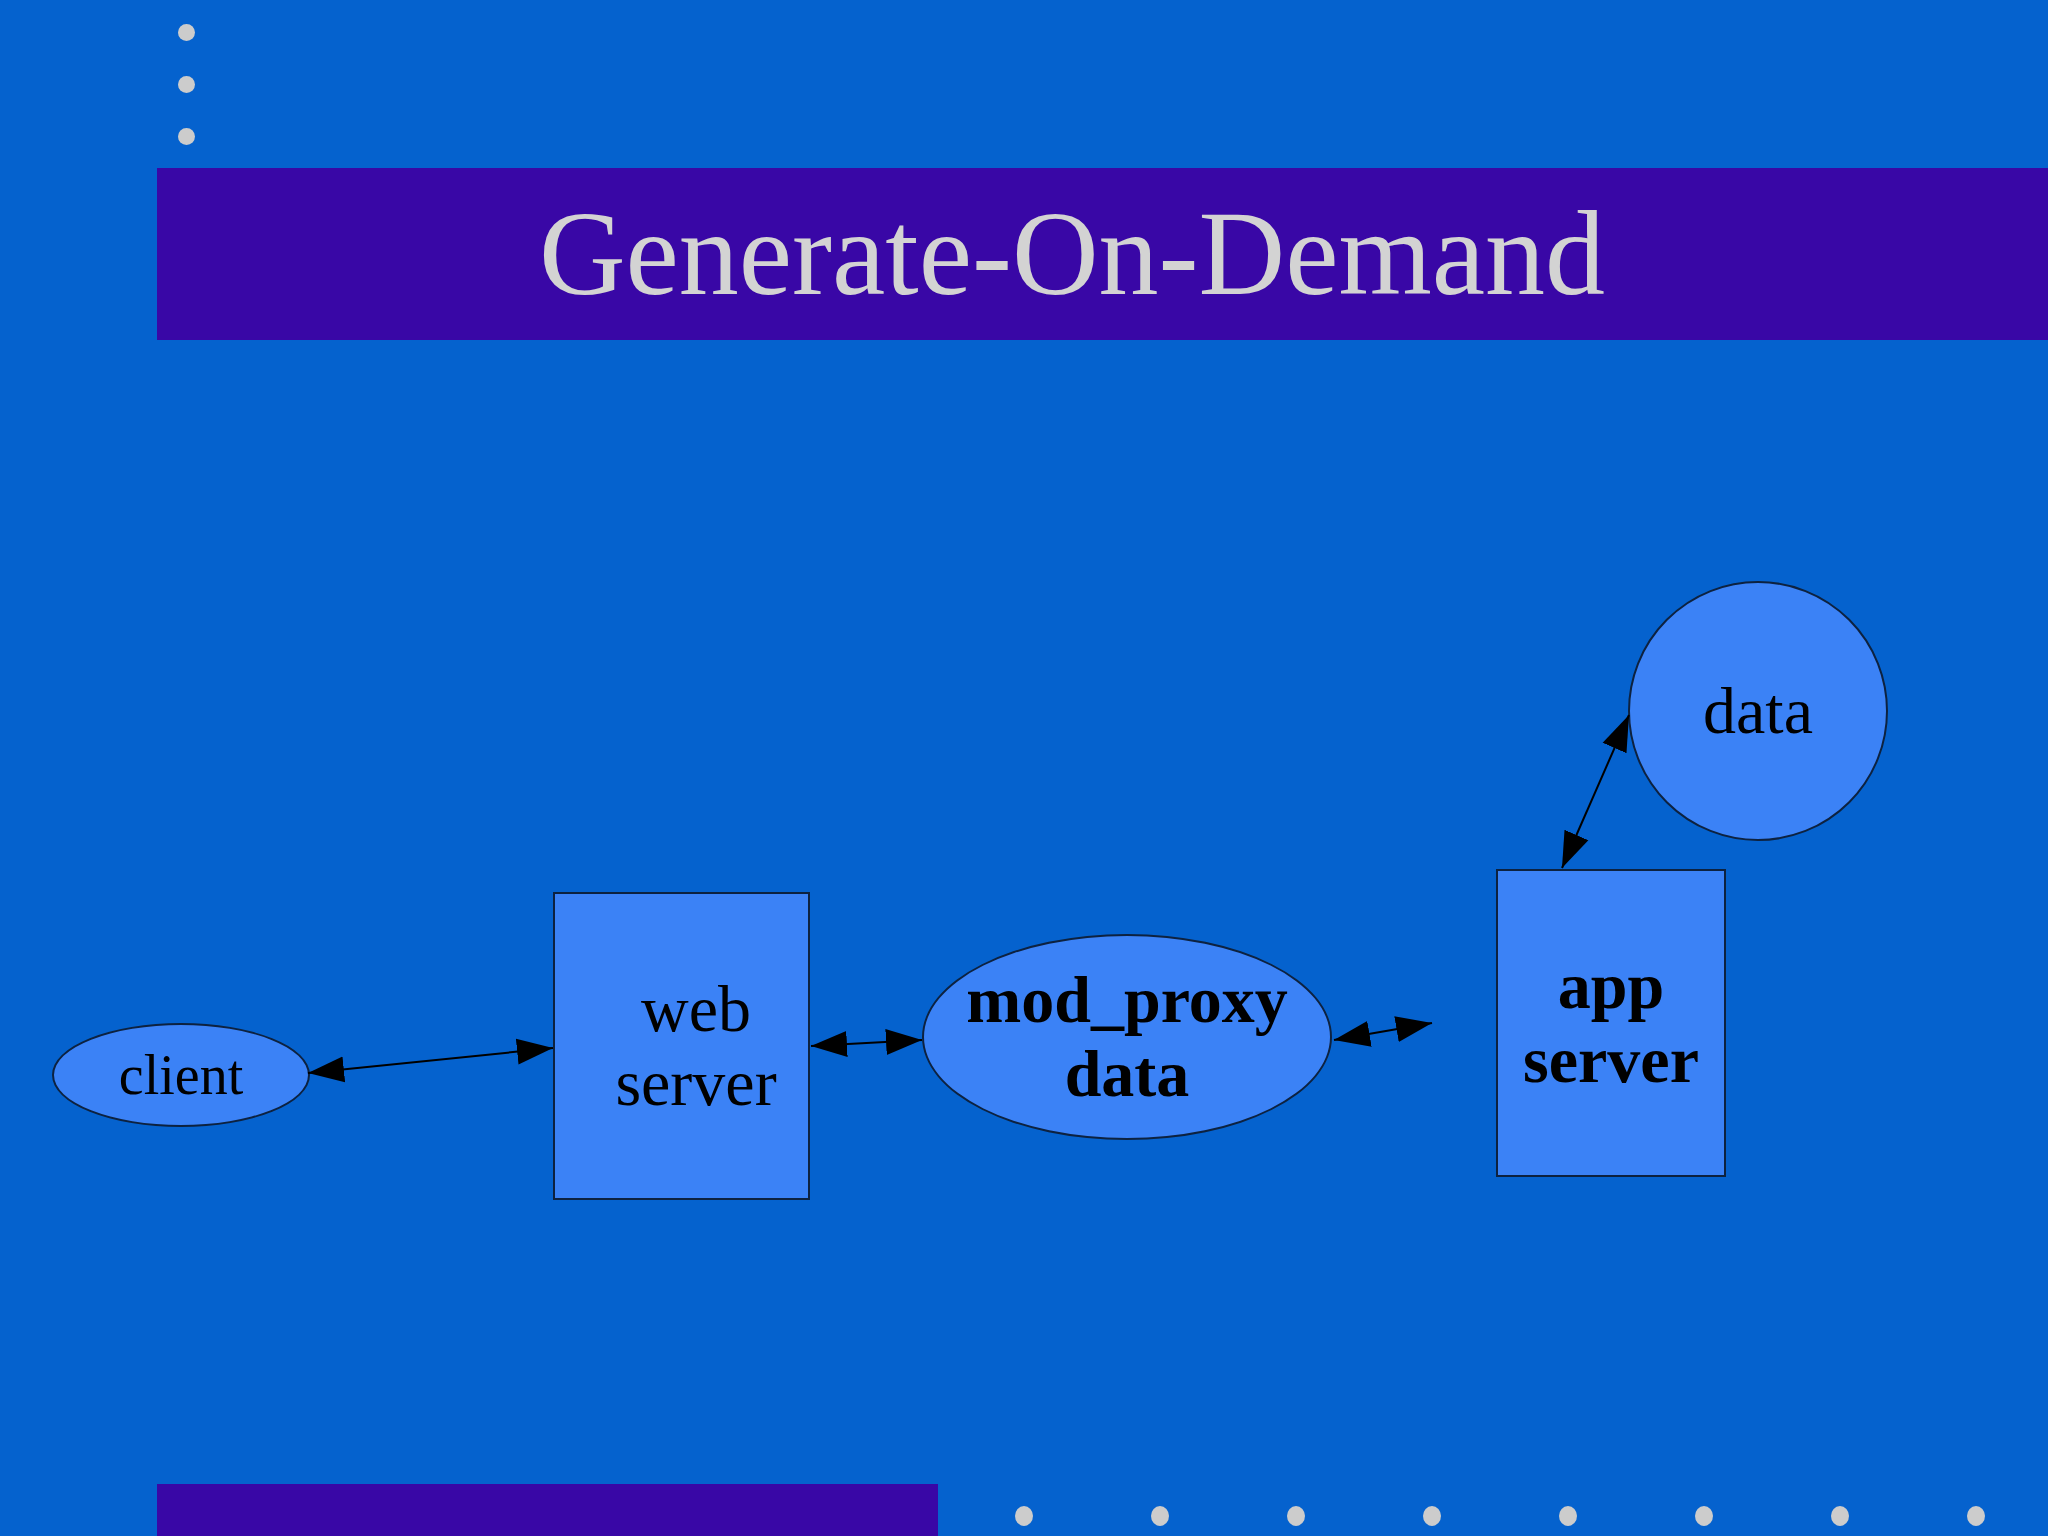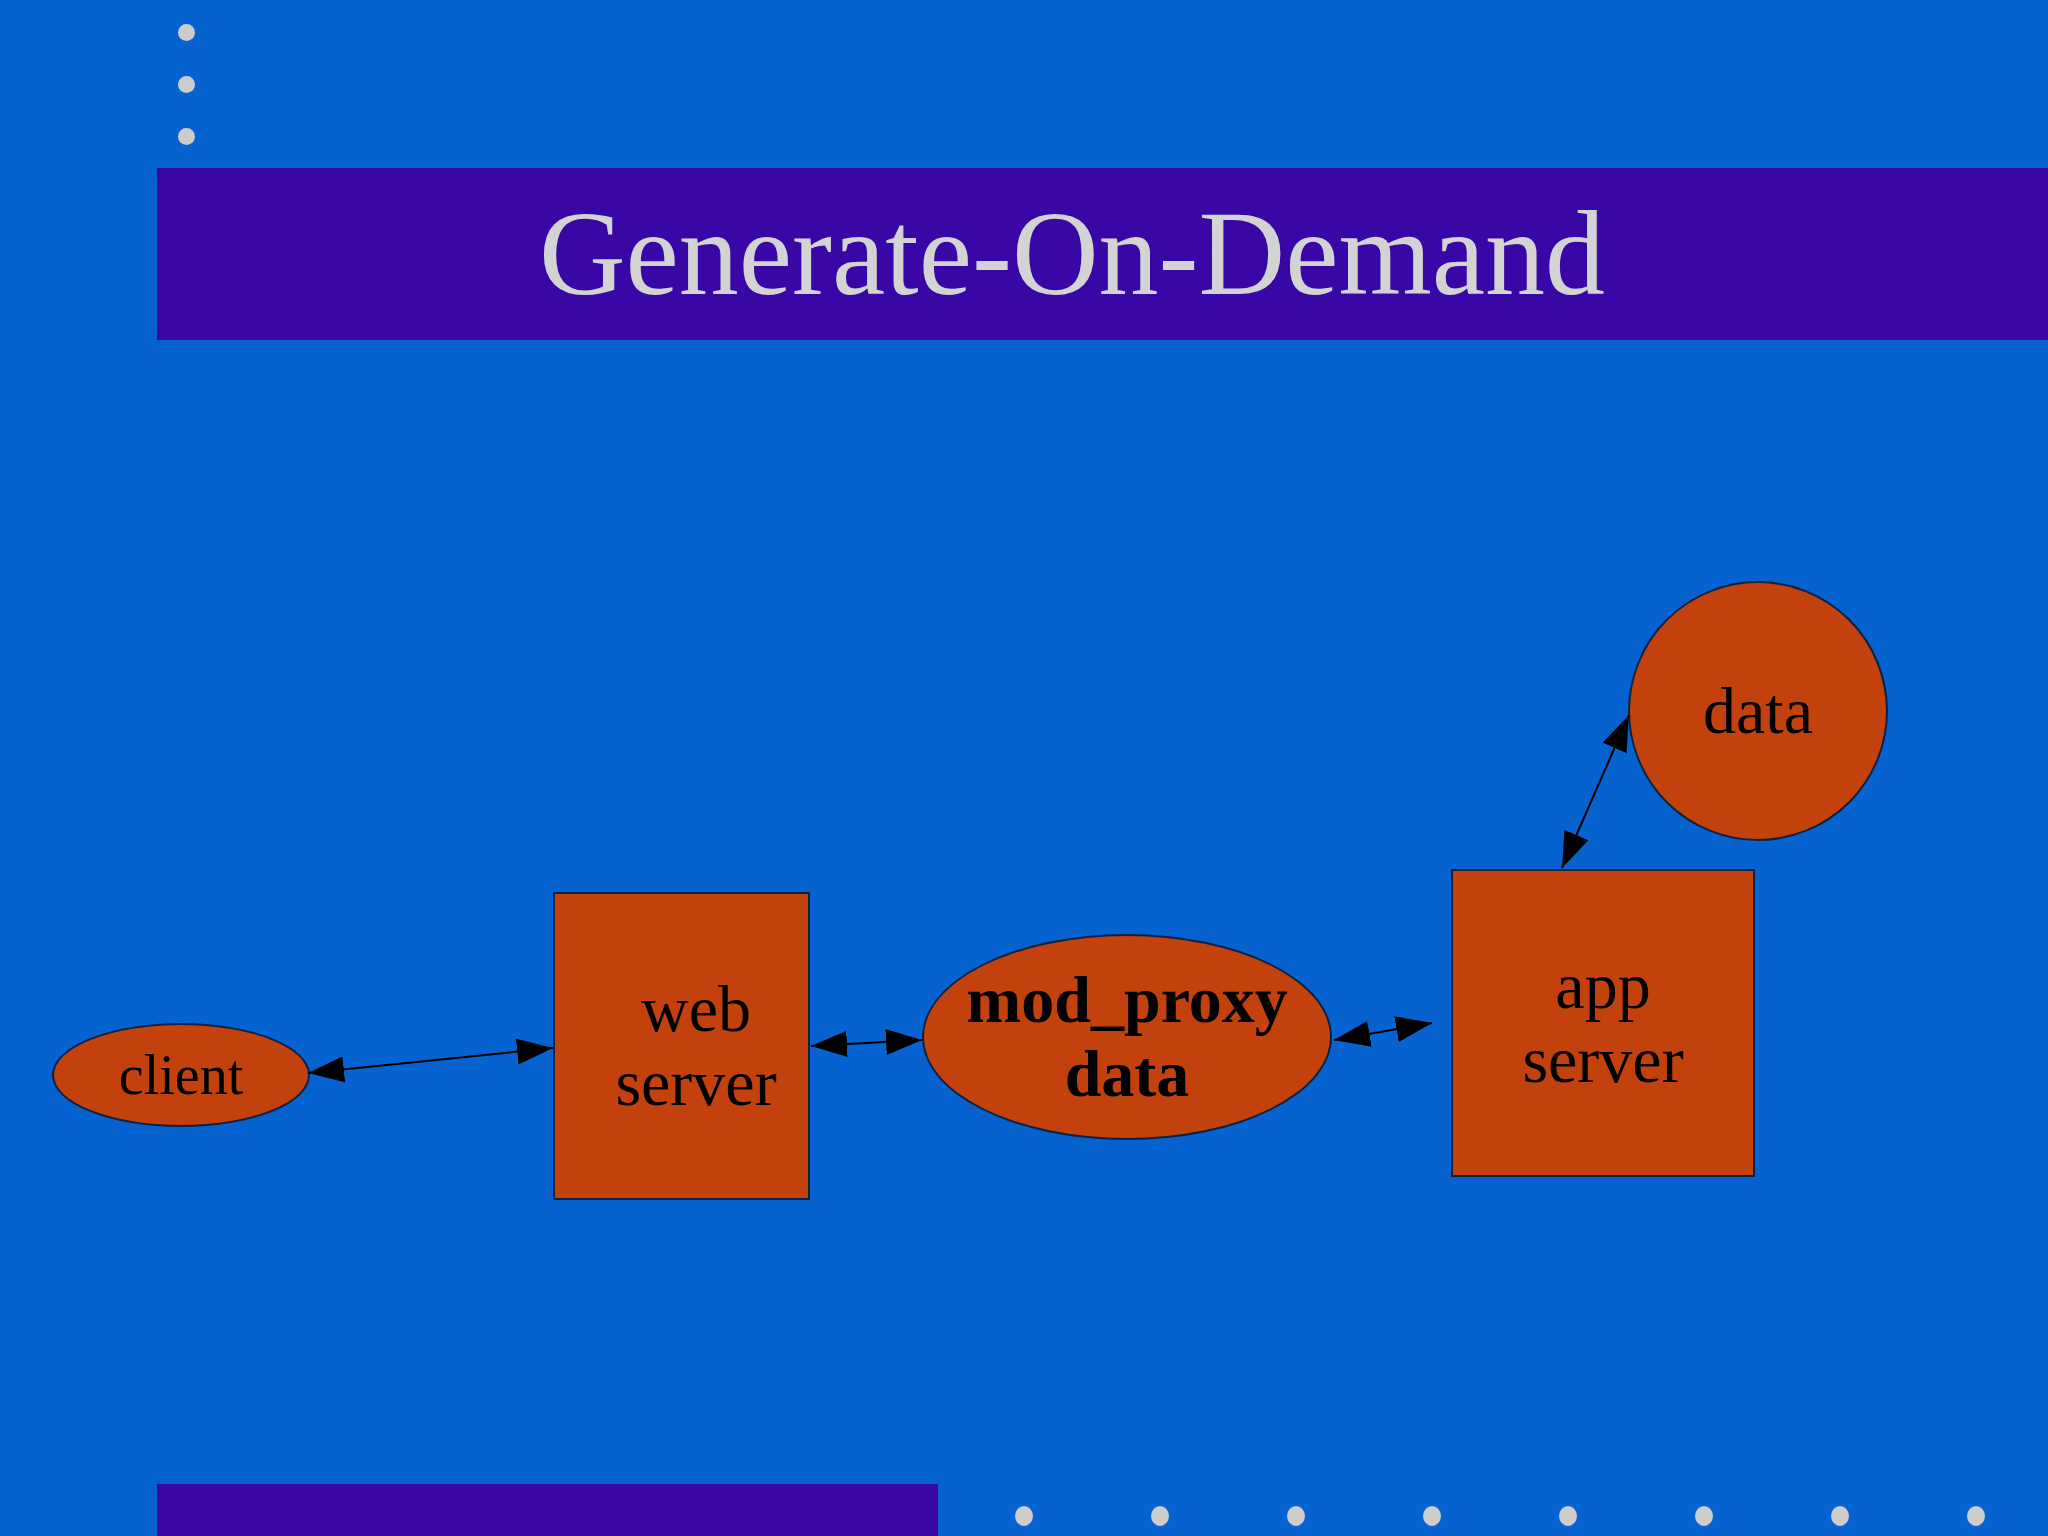--- a/index.html
+++ b/index.html
@@ -47,39 +47,39 @@
     line-height: 172px;
     text-align: center;
     color: #D3D3D3;
     font-size: 120px;
     white-space: nowrap;
     padding-left: 48px;
   }
   
   .node {
     position: absolute;
-    background: #c2410c;
+    background: #3b82f6;
     border: 2px solid #0D2240;
     box-sizing: border-box;
     display: flex;
     flex-direction: column;
     align-items: center;
     justify-content: center;
     color: #000000;
     font-size: 66px;
     line-height: 1.12;
     text-align: center;
     white-space: nowrap;
   }
   .node.ellipse { border-radius: 50%; }
   .node.circle  { border-radius: 50%; }
   #node-client      { left: 52px;   top: 1023px; width: 258px; height: 104px; font-size: 56px; }
   #node-web-server  { left: 553px;  top: 892px;  width: 257px; height: 308px; padding-left: 29px; }
   #node-mod-proxy   { left: 922px;  top: 934px;  width: 410px; height: 206px; font-weight: bold; }
-  #node-app-server  { left: 1451px; top: 869px;  width: 304px; height: 308px; }
+  #node-app-server  { left: 1496px; top: 869px;  width: 230px; height: 308px; font-weight: bold; }
   #node-data        { left: 1628px; top: 581px;  width: 260px; height: 260px; }
   
   .edges-svg {
     position: absolute;
     left: 0;
     top: 0;
     width: 2048px;
     height: 1536px;
     pointer-events: none;
   }

